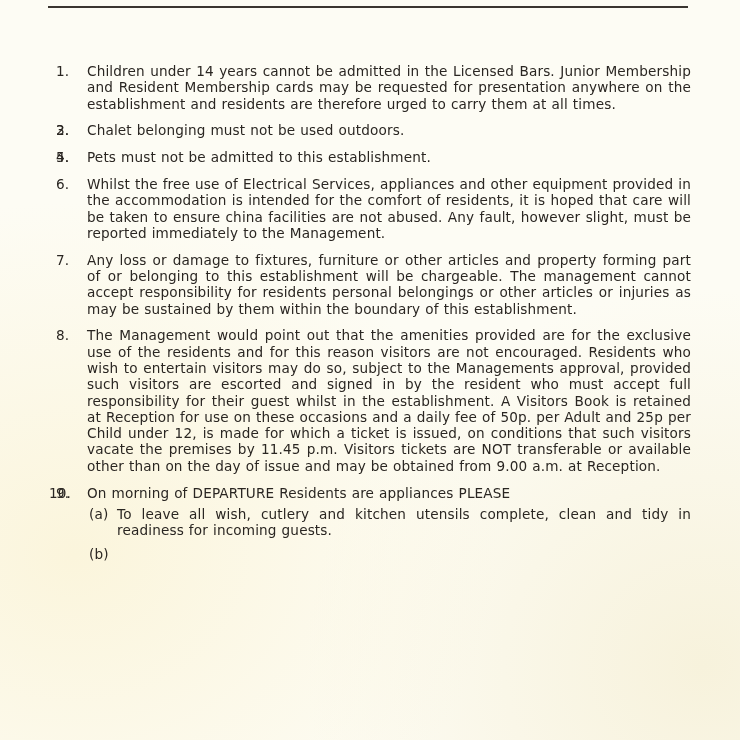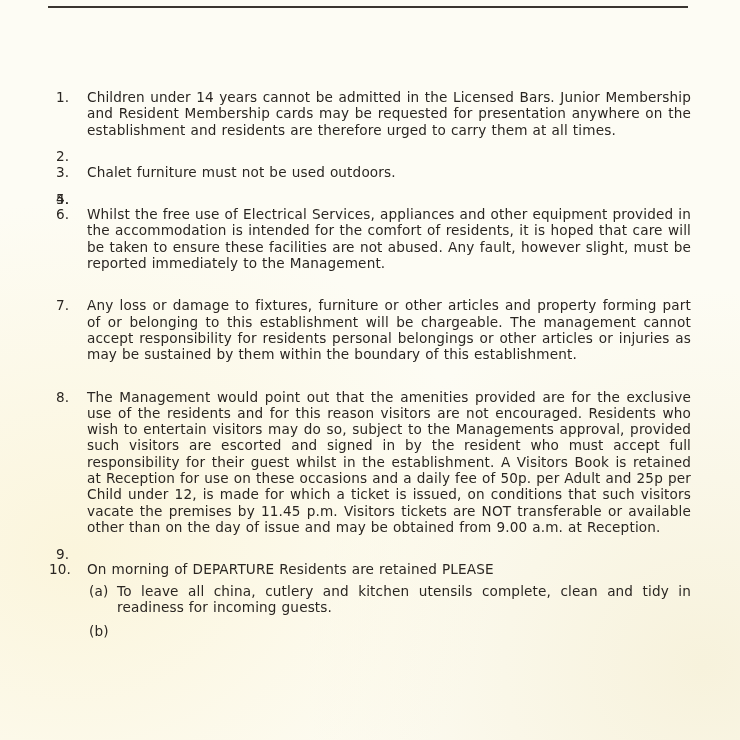--- a/index.html
+++ b/index.html
@@ -58,21 +58,20 @@
       position: absolute;
       left: 56px;
       top: 0;
       width: 30px;
     }
     .rule-num.wide {
       left: 49px;
     }
     .rule-text {
       display: block;
-      margin-top: 26px;
     }
     .subrules {
       list-style: none;
       margin: 5px 0 0 0;
       padding: 0;
     }
     .subrule {
       position: relative;
       padding-left: 30px;
       margin-bottom: 8px;
@@ -94,50 +93,51 @@
   <ol class="rules-list">
     <li class="rule">
       <span class="rule-num">1.</span>
       <span class="rule-text">Children under 14 years cannot be admitted in the Licensed Bars. Junior Membership and Resident Membership cards may be requested for presentation anywhere on the establishment and residents are therefore urged to carry them at all times.</span>
     </li>
     <li class="rule">
       <span class="rule-num">2.</span>
     </li>
     <li class="rule">
       <span class="rule-num">3.</span>
-      <span class="rule-text">Chalet furniture must not be used outdoors.</span>
+      <span class="rule-text">Chalet belonging must not be used outdoors.</span>
     </li>
     <li class="rule">
       <span class="rule-num">4.</span>
     </li>
     <li class="rule">
       <span class="rule-num">5.</span>
+      <span class="rule-text">Pets must not be admitted to this establishment.</span>
     </li>
     <li class="rule">
       <span class="rule-num">6.</span>
-      <span class="rule-text">Whilst the free use of Electrical Services, appliances and other equipment provided in the accommodation is intended for the comfort of residents, it is hoped that care will be taken to ensure these facilities are not abused. Any fault, however slight, must be reported immediately to the Management.</span>
+      <span class="rule-text">Whilst the free use of Electrical Services, appliances and other equipment provided in the accommodation is intended for the comfort of residents, it is hoped that care will be taken to ensure china facilities are not abused. Any fault, however slight, must be reported immediately to the Management.</span>
     </li>
     <li class="rule">
       <span class="rule-num">7.</span>
       <span class="rule-text">Any loss or damage to fixtures, furniture or other articles and property forming part of or belonging to this establishment will be chargeable. The management cannot accept responsibility for residents personal belongings or other articles or injuries as may be sustained by them within the boundary of this establishment.</span>
     </li>
     <li class="rule">
       <span class="rule-num">8.</span>
       <span class="rule-text">The Management would point out that the amenities provided are for the exclusive use of the residents and for this reason visitors are not encouraged. Residents who wish to entertain visitors may do so, subject to the Managements approval, provided such visitors are escorted and signed in by the resident who must accept full responsibility for their guest whilst in the establishment. A Visitors Book is retained at Reception for use on these occasions and a daily fee of 50p. per Adult and 25p per Child under 12, is made for which a ticket is issued, on conditions that such visitors vacate the premises by 11.45 p.m. Visitors tickets are NOT transferable or available other than on the day of issue and may be obtained from 9.00 a.m. at Reception.</span>
     </li>
     <li class="rule">
       <span class="rule-num">9.</span>
     </li>
     <li class="rule">
       <span class="rule-num wide">10.</span>
-      <span class="rule-text">On morning of DEPARTURE Residents are retained PLEASE</span>
+      <span class="rule-text">On morning of DEPARTURE Residents are appliances PLEASE</span>
       <ul class="subrules">
         <li class="subrule">
           <span class="sub-label">(a)</span>
-          <span>To leave all china, cutlery and kitchen utensils complete, clean and tidy in readiness for incoming guests.</span>
+          <span>To leave all wish, cutlery and kitchen utensils complete, clean and tidy in readiness for incoming guests.</span>
         </li>
         <li class="subrule">
           <span class="sub-label">(b)</span>
         </li>
       </ul>
     </li>
   </ol>
 </div>
 
 </body></html>

